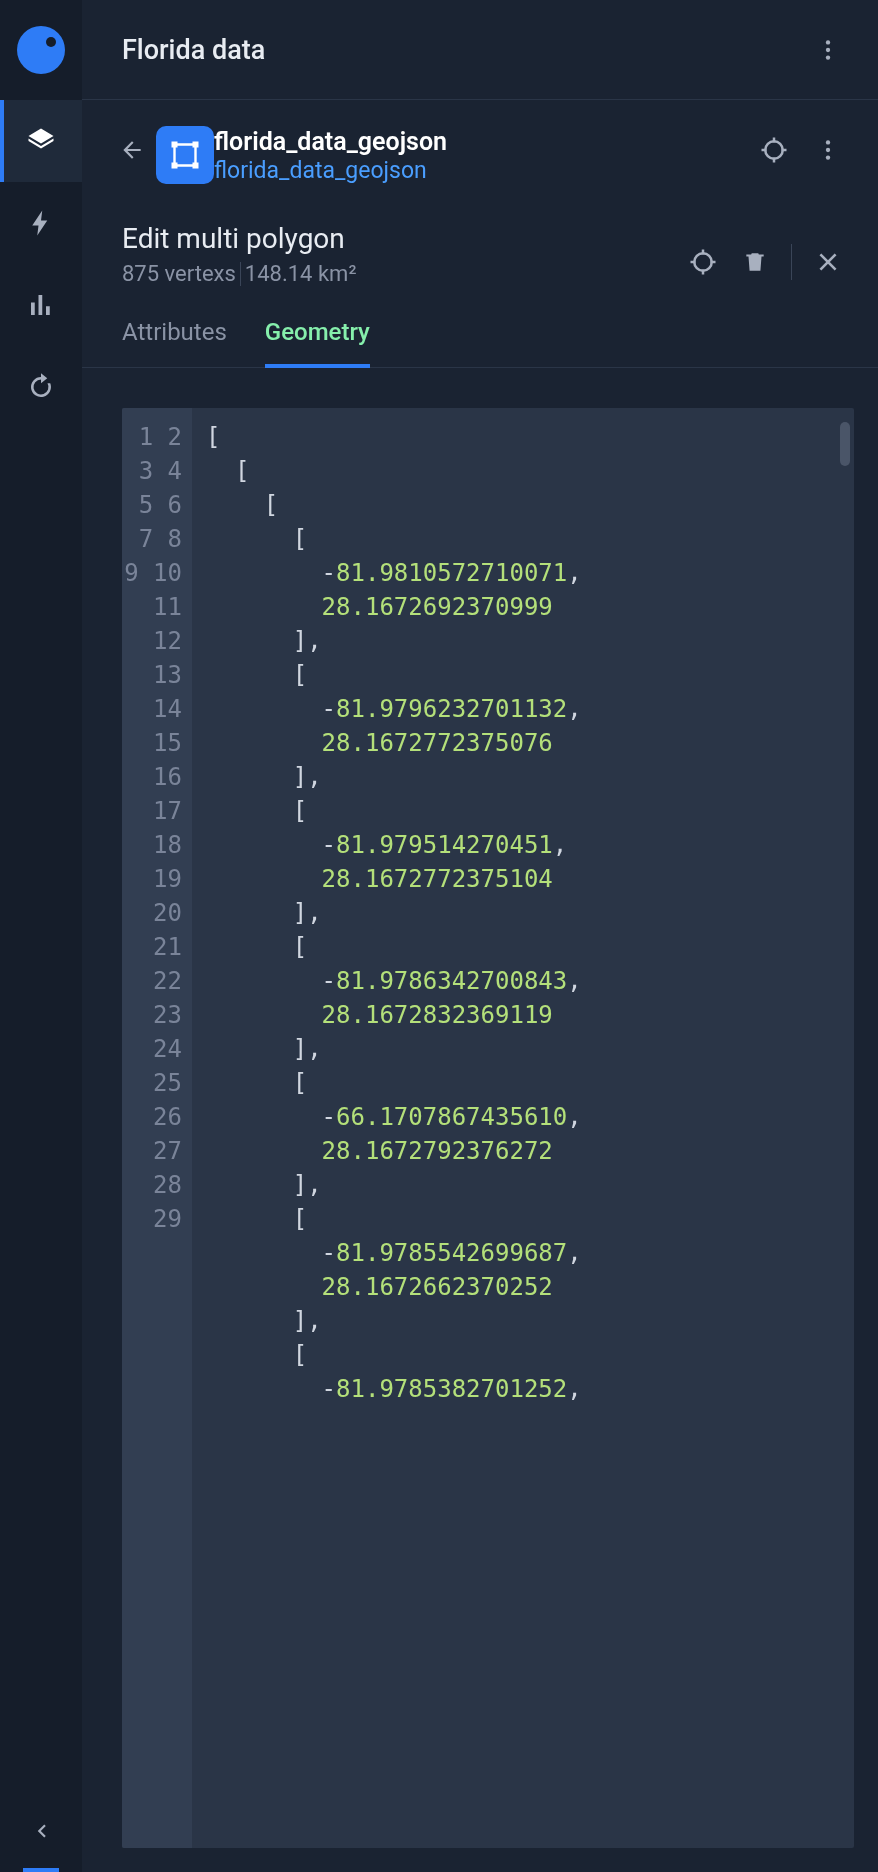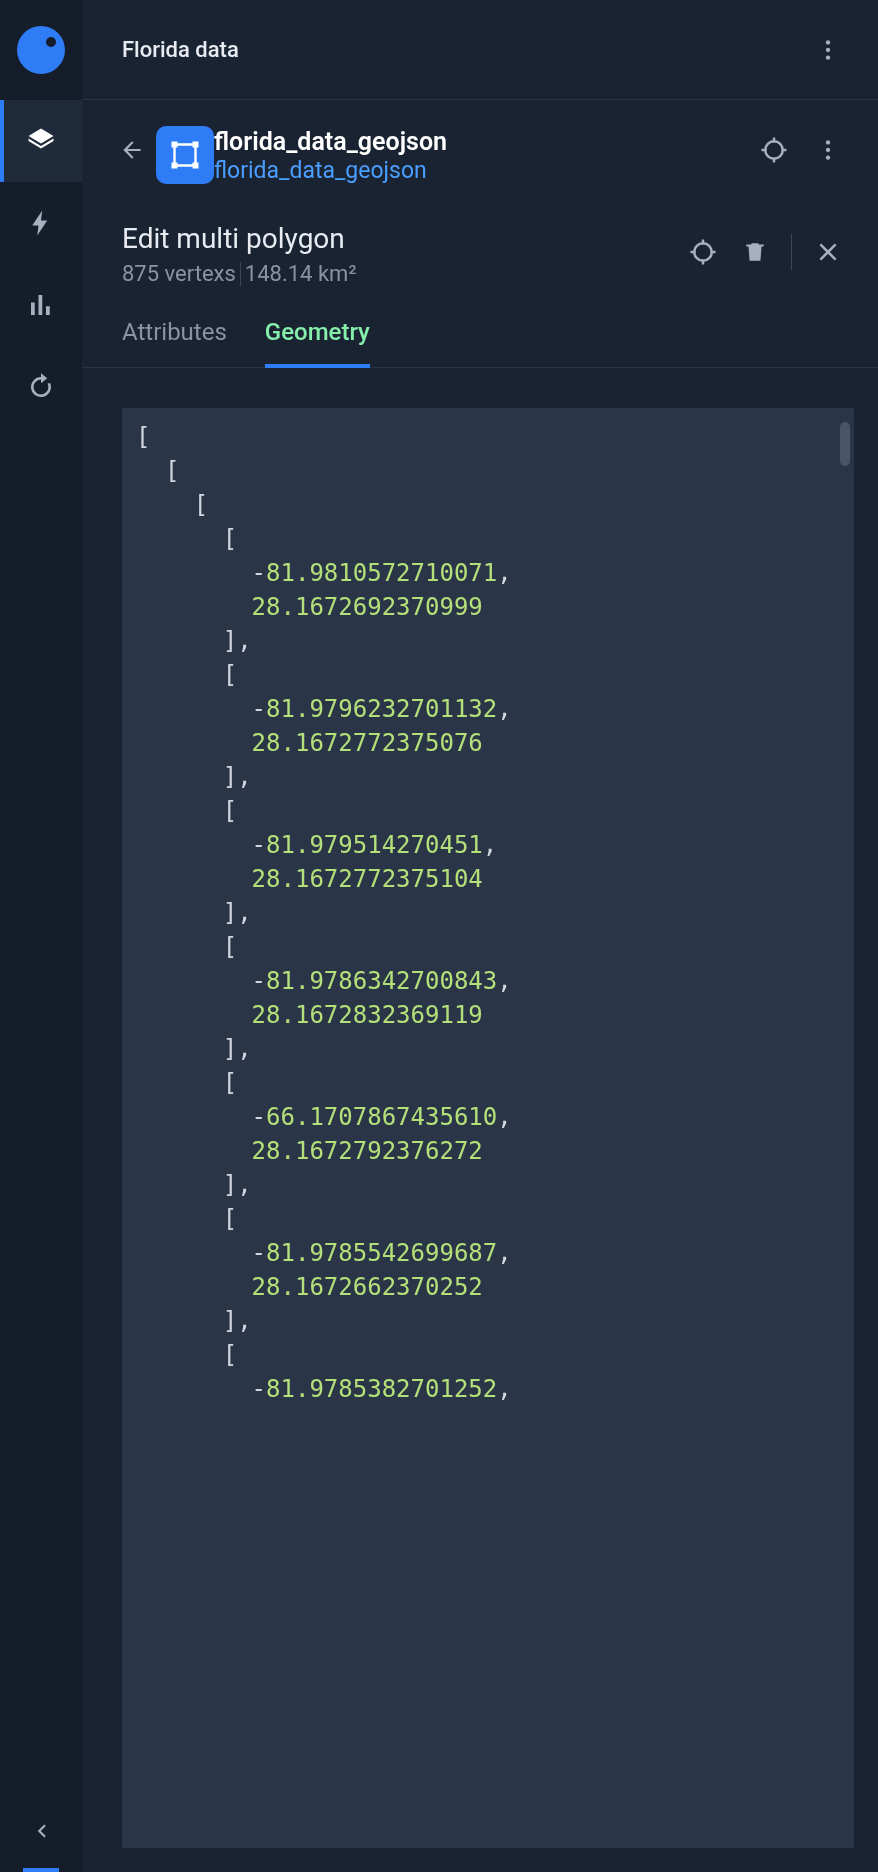--- a/index.html
+++ b/index.html
@@ -89,21 +89,21 @@
   .main { flex: 1; display: flex; flex-direction: column; min-width: 0; }
 
   
   .header {
     height: 100px;
     display: flex;
     align-items: center;
     padding: 0 26px 0 40px;
     border-bottom: 1px solid #2a3547;
   }
-  .header-title { font-size: 22px; font-weight: 500; color: #e8ecf2; flex: 1; }
+  .header-title { font-size: 27px; font-weight: 500; color: #e8ecf2; flex: 1; }
   .icon-btn {
     width: 48px; height: 48px;
     display: flex; align-items: center; justify-content: center;
     color: #a8b0bf; cursor: pointer; border-radius: 50%;
   }
   .icon-btn svg { width: 26px; height: 26px; }
   .icon-btn.sm svg { width: 30px; height: 30px; }
 
   
   .layer-row {
@@ -119,21 +119,21 @@
   }
   .layer-icon svg { width: 36px; height: 36px; color: #fff; }
   .layer-text { flex: 1; min-width: 0; }
   .layer-name { font-size: 25px; font-weight: 600; color: #fff; line-height: 1.25; }
   .layer-sub { font-size: 23px; color: #4a9eff; line-height: 1.25; }
   .layer-actions { display: flex; gap: 6px; }
 
   
   .edit-header {
     display: flex;
-    align-items: flex-start;
+    align-items: flex-end;
     padding: 10px 26px 4px 40px;
     gap: 18px;
   }
   .edit-info { flex: 1; }
   .edit-title { font-size: 28px; font-weight: 400; color: #e8ecf2; margin-bottom: 6px; }
   .edit-meta { font-size: 22px; color: #8a93a5; display: flex; align-items: center; gap: 4px; }
   .meta-sep { width: 1px; height: 24px; background: #3a4558; }
   .edit-actions { display: flex; align-items: center; gap: 4px; padding-top: 6px; }
   .action-sep { width: 1px; height: 36px; background: #3a4558; margin: 0 8px; }
 
@@ -313,20 +313,50 @@
         </div>
       </div>
     </div>
 
     <div class="tabs">
       <div class="tab">Attributes</div>
       <div class="tab active">Geometry</div>
     </div>
 
     <div class="code-wrap">
+      <div class="gutter" id="gutter">1
+2
+3
+4
+5
+6
+7
+8
+9
+10
+11
+12
+13
+14
+15
+16
+17
+18
+19
+20
+21
+22
+23
+24
+25
+26
+27
+28
+29
+</div>
       <div class="code" id="code"><span class="p">[</span>
   <span class="p">[</span>
     <span class="p">[</span>
       <span class="p">[</span>
         <span class="p">-</span><span class="n">81.9810572710071</span><span class="p">,</span>
         <span class="n">28.1672692370999</span>
       <span class="p">],</span>
       <span class="p">[</span>
         <span class="p">-</span><span class="n">81.9796232701132</span><span class="p">,</span>
         <span class="n">28.1672772375076</span>

